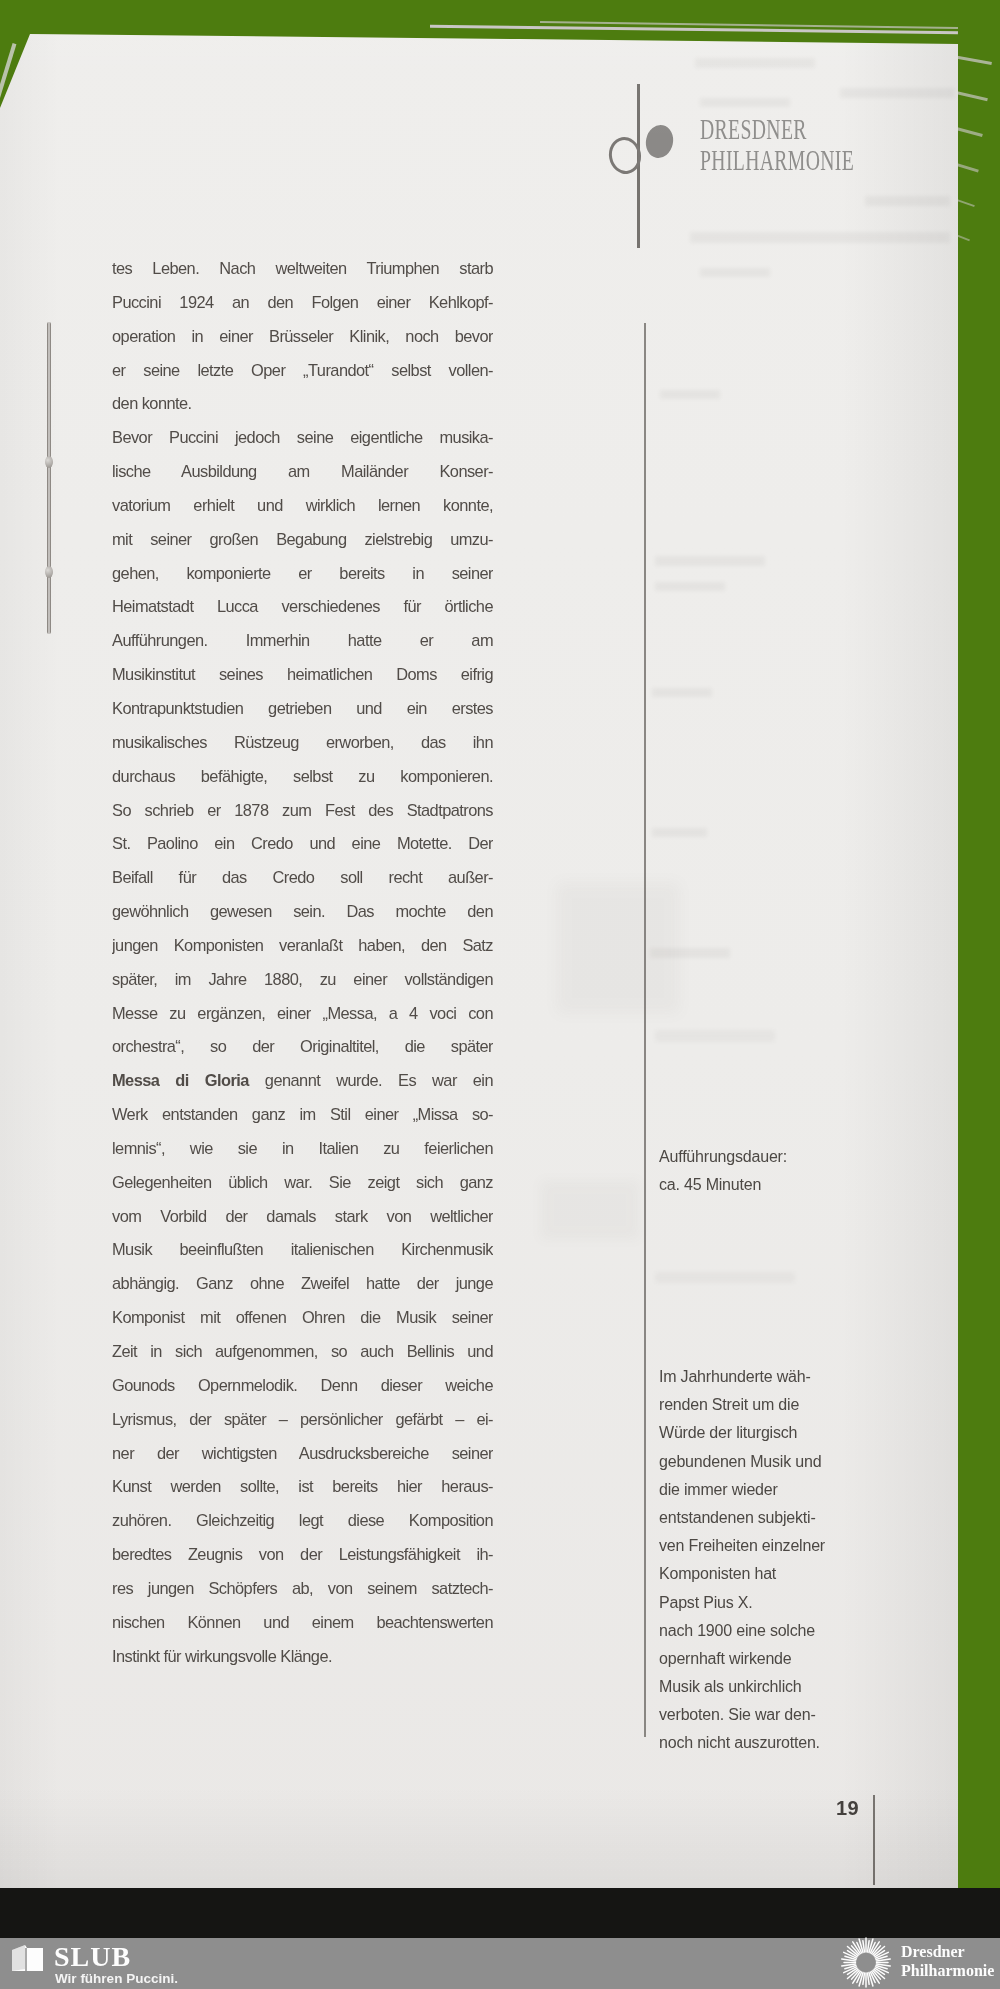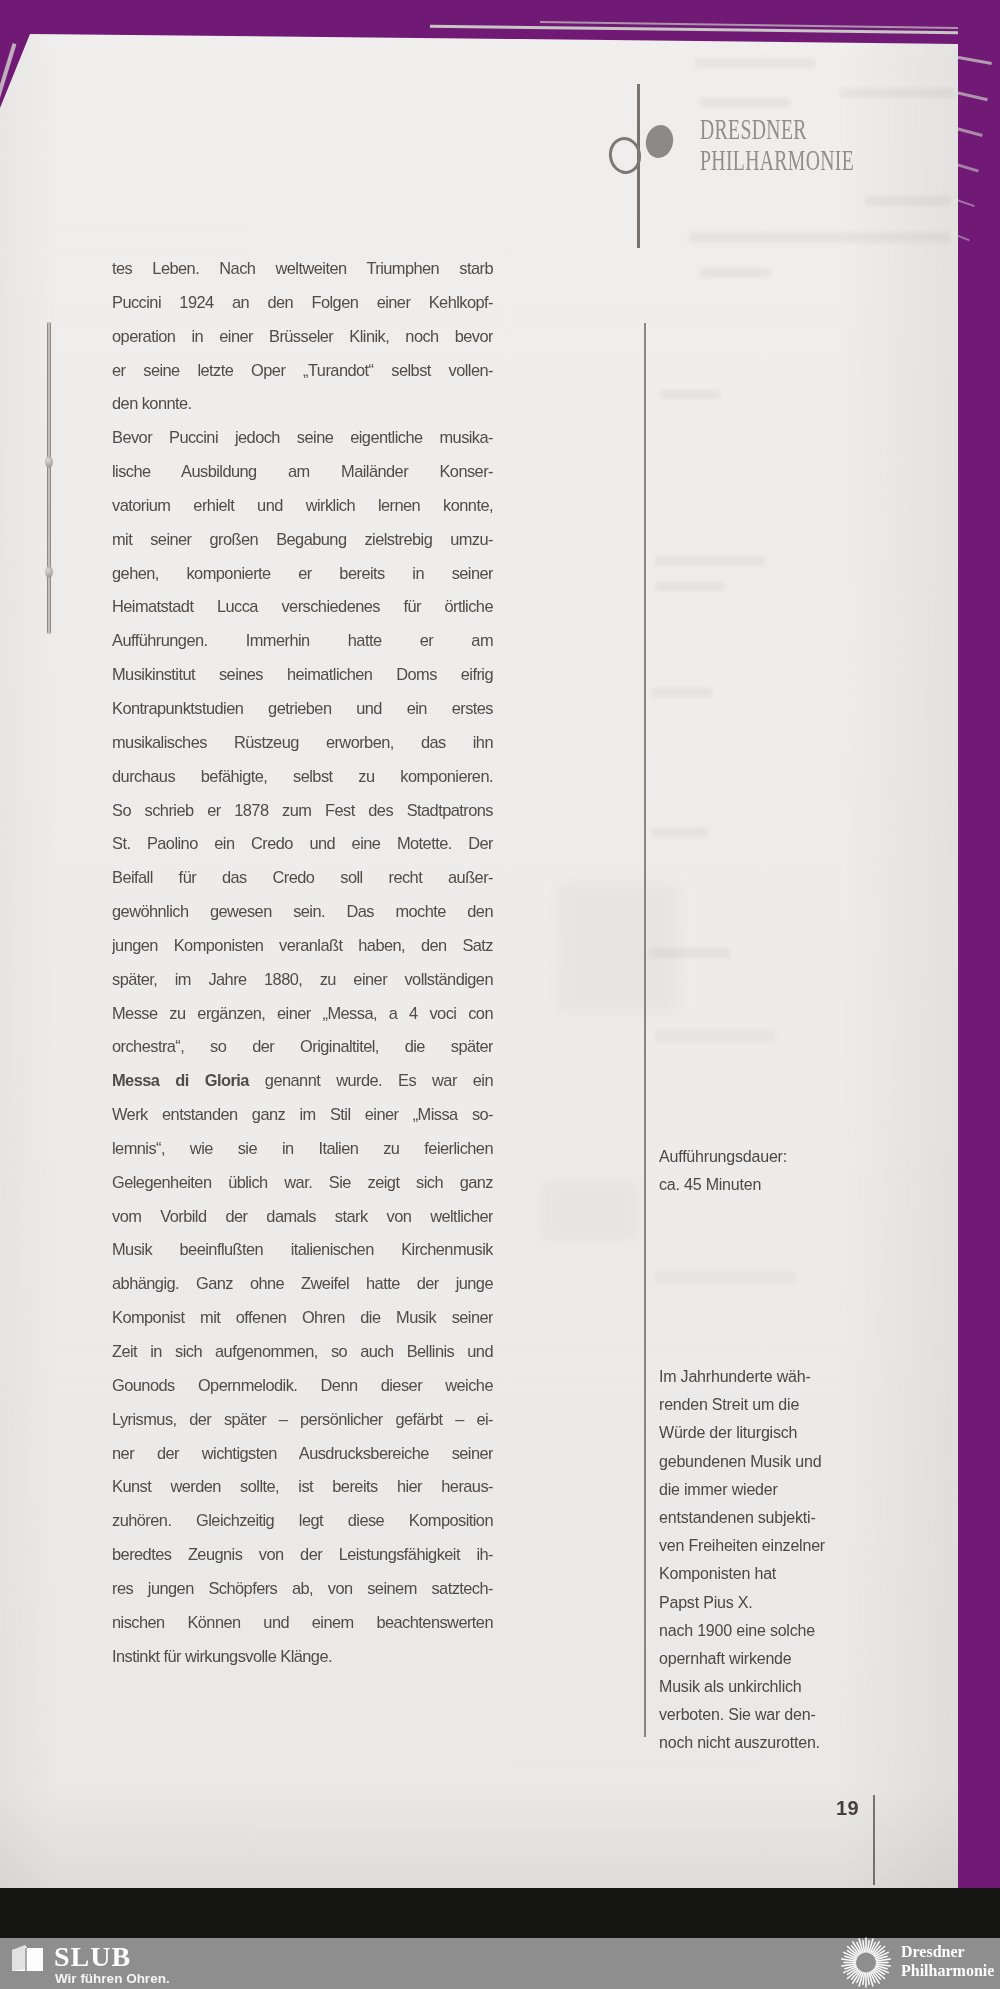--- a/index.html
+++ b/index.html
@@ -1,16 +1,16 @@
 <!DOCTYPE html>
 <html><head>
 <meta charset="utf-8">
 <style>
   html,body{margin:0;padding:0;background:#111;}
-  .scene{position:relative;width:1000px;height:1989px;background:#701a75;overflow:hidden;
+  .scene{position:relative;width:1000px;height:1989px;background:#4d7c0f;overflow:hidden;
          font-family:"Liberation Sans", sans-serif;}
   
   .stackline{position:absolute;background:#c9c7c5;}
   
   .page{position:absolute;left:0;top:26px;width:958px;height:1862px;
         background:linear-gradient(180deg,#efeeec 0%,#edecea 55%,#eae8e6 100%);
         clip-path:polygon(30px 8px,520px 13px,958px 18px,958px 1862px,0px 1862px,0px 82px);}
   .page-shade{position:absolute;inset:0;pointer-events:none;
         background:linear-gradient(90deg,rgba(0,0,0,0.03) 0,rgba(0,0,0,0) 60px,rgba(0,0,0,0) 840px,rgba(0,0,0,0.05) 958px),
                    linear-gradient(180deg,rgba(255,255,255,0.04) 0,rgba(0,0,0,0) 120px,rgba(0,0,0,0) 1760px,rgba(0,0,0,0.05) 1862px);}
@@ -181,21 +181,21 @@
   <div class="footer-gap"></div>
 
   <div class="footer-bar"></div>
 
   <svg class="slub-icon" width="34" height="30" viewBox="0 0 34 30">
     <polygon points="1,6 14,1 16,4 32,4 32,27 1,27" fill="#fdfdfd"></polygon>
     <polygon points="1,6 14,1 14,25 1,27" fill="#8e8e8e" opacity="0.25"></polygon>
     <line x1="15" y1="4" x2="15" y2="27" stroke="#8e8e8e" stroke-width="1.5"></line>
   </svg>
   <div class="slub-name">SLUB</div>
-  <div class="slub-tagline">Wir führen Ohren.</div>
+  <div class="slub-tagline">Wir führen Puccini.</div>
 
   <svg class="dp-burst" width="56" height="53" viewBox="-28 -26.5 56 53">
     <g stroke="#fdfdfd" stroke-width="1.5" stroke-linecap="round" id="rays">
         <line x1="10.50" y1="0.00" x2="22.00" y2="0.00"></line>
         <line x1="10.39" y1="1.49" x2="24.25" y2="3.49"></line>
         <line x1="10.07" y1="2.96" x2="21.11" y2="6.20"></line>
         <line x1="9.55" y1="4.36" x2="22.29" y2="10.18"></line>
         <line x1="8.83" y1="5.68" x2="18.51" y2="11.89"></line>
         <line x1="7.94" y1="6.88" x2="18.52" y2="16.04"></line>
         <line x1="6.88" y1="7.94" x2="14.41" y2="16.63"></line>

